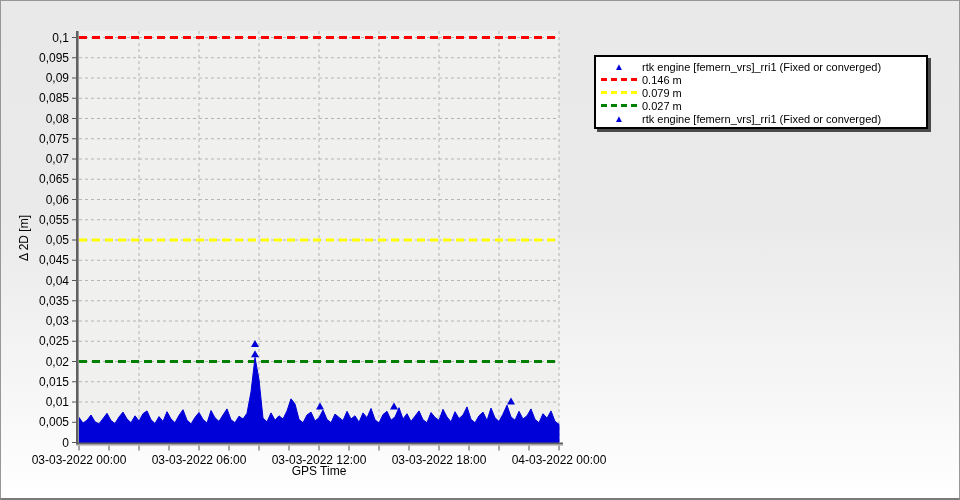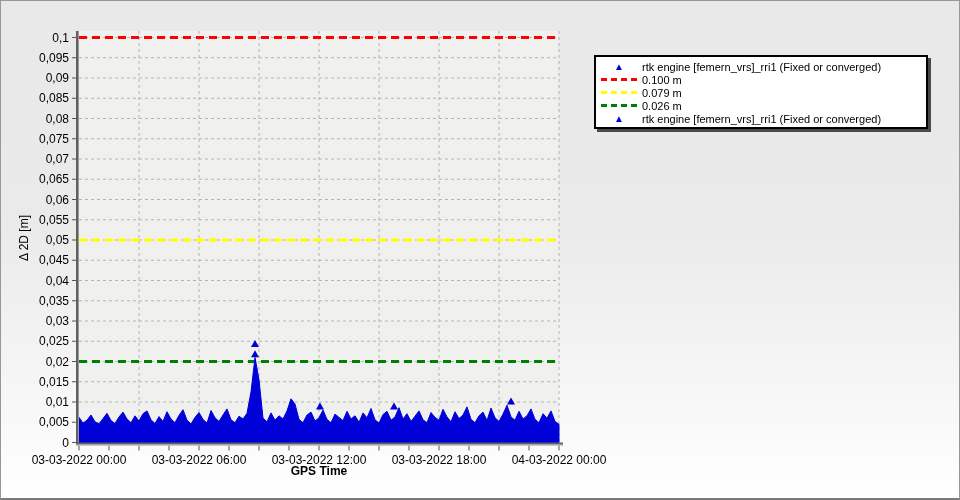--- a/index.html
+++ b/index.html
@@ -13,21 +13,21 @@
     overflow:hidden;
   }
   svg{position:absolute;left:0;top:0;}
   svg text{font-family:"Liberation Sans",sans-serif;fill:#000;}
   .y-title{
     position:absolute;left:-6px;top:230px;width:58px;text-align:center;
     transform:rotate(-90deg);font-size:12px;color:#000;white-space:nowrap;
   }
   .x-title{
     position:absolute;left:318px;top:463px;transform:translateX(-50%);
-    font-size:12px;color:#000;white-space:nowrap;font-weight:bold;
+    font-size:12px;color:#000;white-space:nowrap;
   }
   .legend{
     position:absolute;left:593px;top:54px;width:330px;
     background:#ffffff;border:2px solid #000;
     box-shadow:3px 3px 0 #4a4a4a;
     padding:3px 0 2px 0;
   }
   .lg-row{display:flex;align-items:center;height:13px;font-size:11px;color:#000;}
   .lg-mk{width:46px;display:flex;justify-content:center;align-items:center;flex:0 0 46px;}
   .lg-mk.tri{font-size:10px;line-height:10px;}
@@ -150,32 +150,32 @@
   <div class="x-title">GPS Time</div>
   <div class="legend" id="legend">
       <div class="lg-row">
         <span class="lg-mk tri" style="color: rgb(0, 0, 216);">▲</span>
         <span class="lg-tx">rtk engine [femern_vrs]_rri1 (Fixed or converged)</span>
       </div>
       <div class="lg-row">
         <span class="lg-mk">
           <span class="dashline" style="border-top-color: rgb(255, 0, 0);"></span>
         </span>
-        <span class="lg-tx">0.100 m</span>
+        <span class="lg-tx">0.146 m</span>
       </div>
       <div class="lg-row">
         <span class="lg-mk">
           <span class="dashline" style="border-top-color: rgb(255, 255, 0);"></span>
         </span>
         <span class="lg-tx">0.079 m</span>
       </div>
       <div class="lg-row">
         <span class="lg-mk">
           <span class="dashline" style="border-top-color: rgb(0, 128, 0);"></span>
         </span>
-        <span class="lg-tx">0.026 m</span>
+        <span class="lg-tx">0.027 m</span>
       </div>
       <div class="lg-row">
         <span class="lg-mk tri" style="color: rgb(0, 0, 216);">▲</span>
         <span class="lg-tx">rtk engine [femern_vrs]_rri1 (Fixed or converged)</span>
       </div>
     </div>
 </div>
 
 </body></html>

